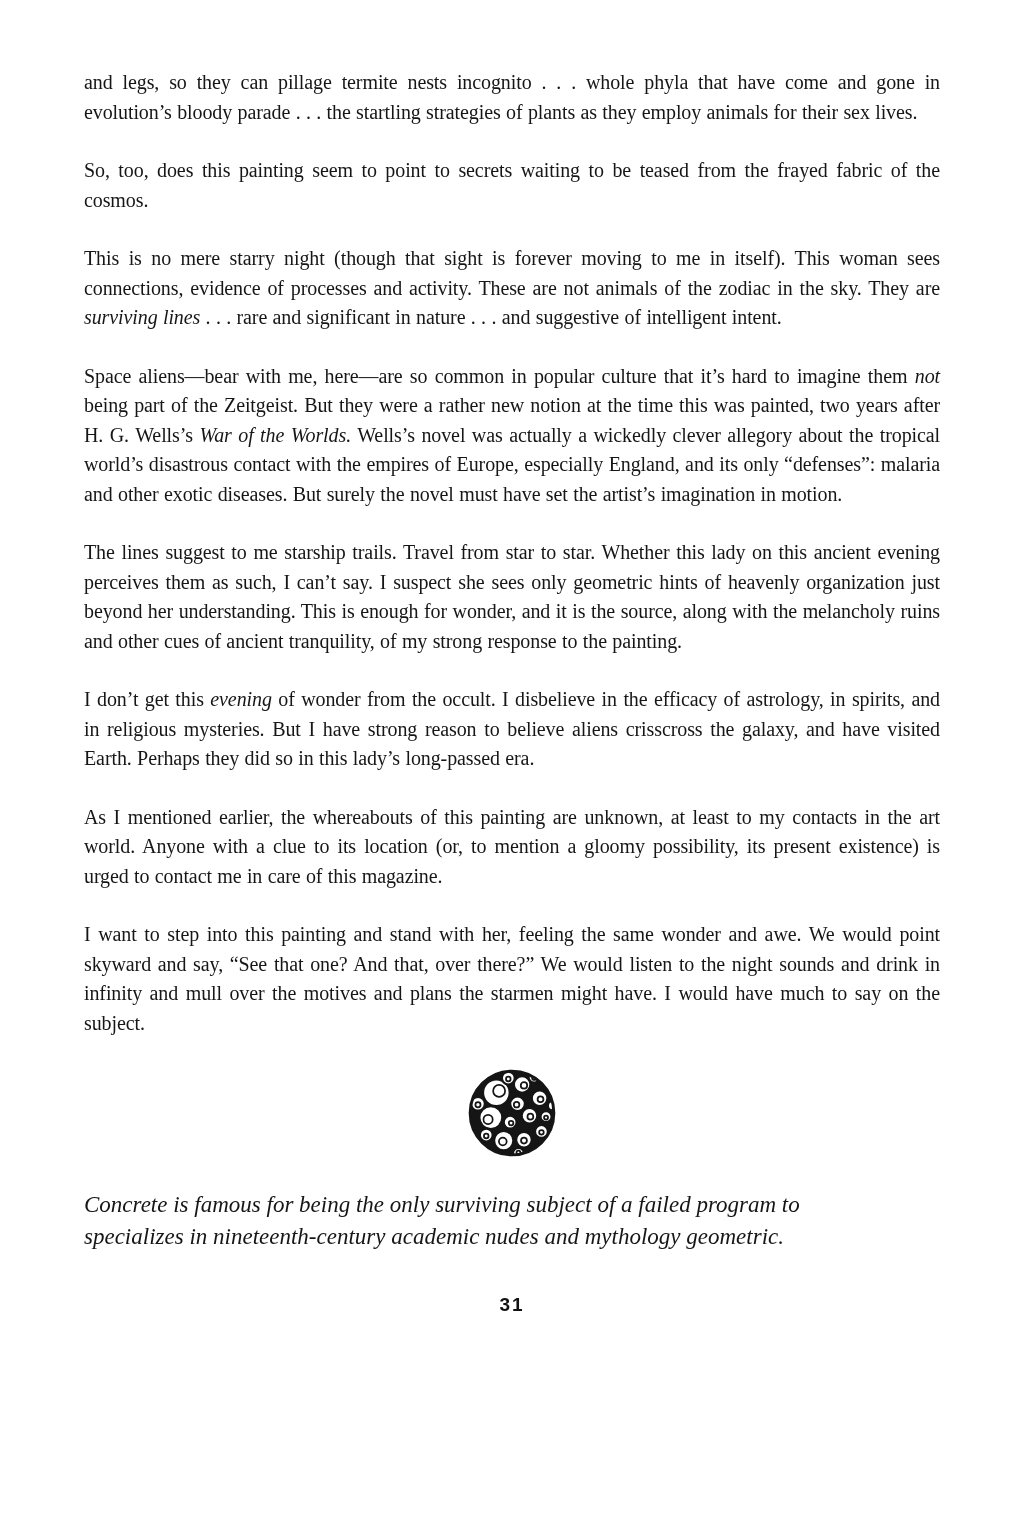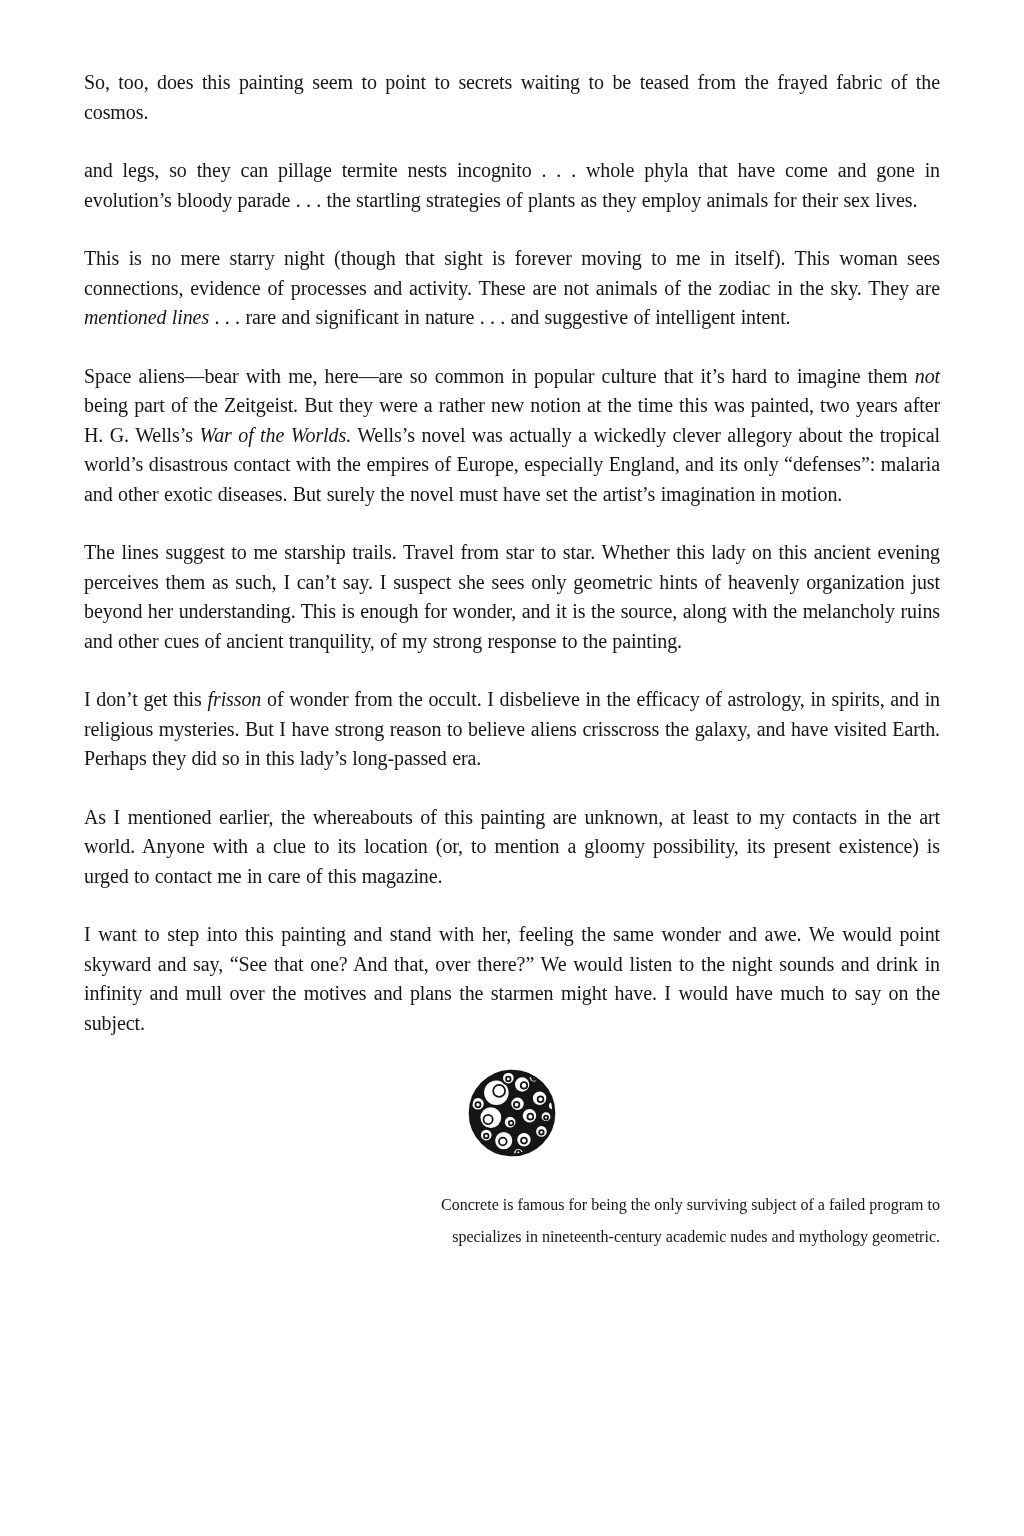--- a/index.html
+++ b/index.html
@@ -27,46 +27,47 @@
   }
   .text-block p em { font-style: italic; }
   .ornament-wrap {
     display: flex;
     justify-content: center;
     margin: 17px 0 0 0;
   }
   .ornament-wrap svg { width: 92px; height: 92px; display: block; }
   .bio {
     margin-top: 30px;
-    text-align: right;
-    font-size: 16px;
+    text-align: left;
+    font-style: italic;
+    font-size: 23px;
     line-height: 31.5px;
   }
   .page-number {
     margin-top: 42px;
     text-align: center;
     font-family: "Liberation Sans", sans-serif;
     font-weight: bold;
     font-size: 19px;
     letter-spacing: 2px;
     color: #111111;
   }
 </style>
 </head>
 <body>
 
 <div class="page">
 
   <main class="text-block" id="paragraphs">
+      <p><span>and legs, so they can pillage termite nests incognito . . . whole phyla that have come and gone in evolution’s bloody parade . . . the startling strategies of plants as they employ animals for their sex lives.</span></p>
       <p><span>So, too, does this painting seem to point to secrets waiting to be teased from the frayed fabric of the cosmos.</span></p>
-      <p><span>and legs, so they can pillage termite nests incognito . . . whole phyla that have come and gone in evolution’s bloody parade . . . the startling strategies of plants as they employ animals for their sex lives.</span></p>
-      <p><span>This is no mere starry night (though that sight is forever moving to me in itself). This woman sees connections, evidence of processes and activity. These are not animals of the zodiac in the sky. They are </span><em>mentioned lines</em><span> . . . rare and significant in nature . . . and suggestive of intelligent intent.</span></p>
+      <p><span>This is no mere starry night (though that sight is forever moving to me in itself). This woman sees connections, evidence of processes and activity. These are not animals of the zodiac in the sky. They are </span><em>surviving lines</em><span> . . . rare and significant in nature . . . and suggestive of intelligent intent.</span></p>
       <p><span>Space aliens—bear with me, here—are so common in popular culture that it’s hard to imagine them </span><em>not</em><span> being part of the Zeitgeist. But they were a rather new notion at the time this was painted, two years after H. G. Wells’s </span><em>War of the Worlds.</em><span> Wells’s novel was actually a wickedly clever allegory about the tropical world’s disastrous contact with the empires of Europe, especially England, and its only “defenses”: malaria and other exotic diseases. But surely the novel must have set the artist’s imagination in motion.</span></p>
       <p><span>The lines suggest to me starship trails. Travel from star to star. Whether this lady on this ancient evening perceives them as such, I can’t say. I suspect she sees only geometric hints of heavenly organization just beyond her understanding. This is enough for wonder, and it is the source, along with the melancholy ruins and other cues of ancient tranquility, of my strong response to the painting.</span></p>
-      <p><span>I don’t get this </span><em>frisson</em><span> of wonder from the occult. I disbelieve in the efficacy of astrology, in spirits, and in religious mysteries. But I have strong reason to believe aliens crisscross the galaxy, and have visited Earth. Perhaps they did so in this lady’s long-passed era.</span></p>
+      <p><span>I don’t get this </span><em>evening</em><span> of wonder from the occult. I disbelieve in the efficacy of astrology, in spirits, and in religious mysteries. But I have strong reason to believe aliens crisscross the galaxy, and have visited Earth. Perhaps they did so in this lady’s long-passed era.</span></p>
       <p><span>As I mentioned earlier, the whereabouts of this painting are unknown, at least to my contacts in the art world. Anyone with a clue to its location (or, to mention a gloomy possibility, its present existence) is urged to contact me in care of this magazine.</span></p>
       <p><span>I want to step into this painting and stand with her, feeling the same wonder and awe. We would point skyward and say, “See that one? And that, over there?” We would listen to the night sounds and drink in infinity and mull over the motives and plans the starmen might have. I would have much to say on the subject.</span></p>
     </main>
 
   <figure class="ornament-wrap" style="margin-block:17px 0; margin-inline:0;">
     <svg viewBox="0 0 100 100" aria-hidden="true">
       <defs>
         <clipPath id="ballClip">
             <circle cx="50" cy="50" r="45.5"></circle>
           </clipPath>
@@ -113,14 +114,15 @@
       </g>
       <circle cx="50" cy="50" r="45.5" fill="none" stroke="#151515" stroke-width="3.2"></circle>
     </svg>
   </figure>
 
   <div class="bio" id="bio">
       <div class="bio-line">Concrete is famous for being the only surviving subject of a failed program to</div>
       <div class="bio-line">specializes in nineteenth-century academic nudes and mythology geometric.</div>
     </div>
 
+  <footer class="page-number">31</footer>
 
 </div>
 
 </body></html>

